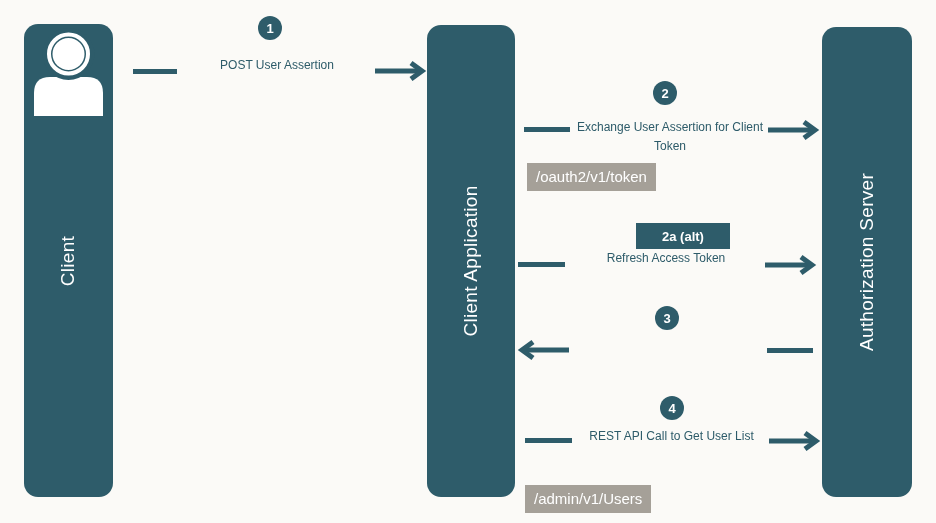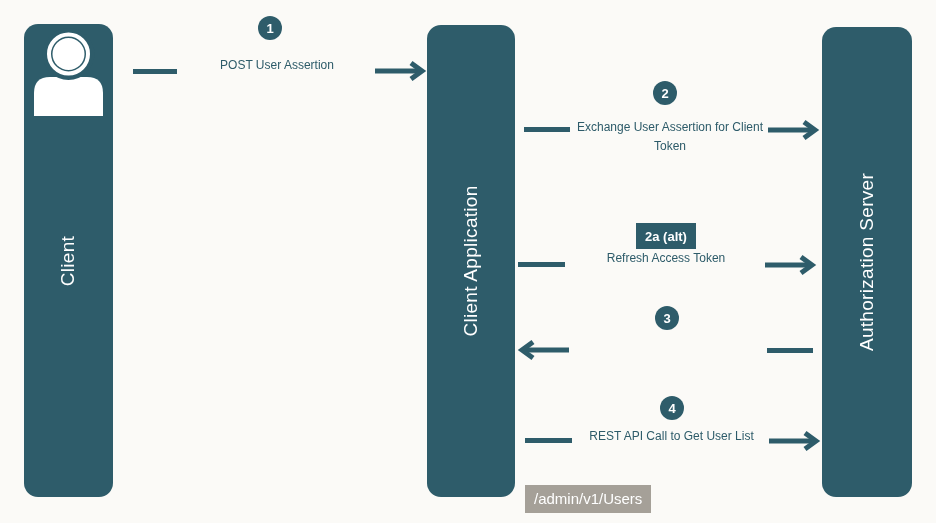--- a/index.html
+++ b/index.html
@@ -25,21 +25,21 @@
   .dash { position:absolute; height:5px; background:#2e5c6a; }
   .arrow { position:absolute; width:52px; height:22px; }
   .step-circle {
     position:absolute; width:24px; height:24px; border-radius:50%;
     background:#2e5c6a; color:#fff; font-size:13px; font-weight:bold;
     display:flex; align-items:center; justify-content:center;
   }
   .step-rect {
     position:absolute; height:26px; background:#2e5c6a; color:#fff;
     font-size:13px; font-weight:600; display:flex; align-items:center;
-    padding:0 9px;
+    padding:0 26px;
   }
   .msg-label {
     position:absolute; color:#2d5b69; font-size:12px; line-height:19px;
     text-align:center;
   }
   .endpoint {
     position:absolute; height:28px; line-height:28px; padding:0 9px;
     background:#a5a098; color:#fff; font-size:15px; white-space:nowrap;
   }
 </style>
@@ -74,20 +74,21 @@
     <path d="M36 3 L47 11 L36 19" stroke="#2e5c6a" stroke-width="5" fill="none"></path>
   </svg>
 
   <div class="step-circle" style="left:653px; top:81px;">2</div>
   <div class="msg-label" style="left:570px; top:118px; width:200px;">Exchange User Assertion for Client Token</div>
   <div class="dash" style="left:524px; top:127px; width:46px;"></div>
   <svg class="arrow" style="left:768px; top:119px;" viewBox="0 0 52 22">
     <path d="M0 11 H44" stroke="#2e5c6a" stroke-width="5" fill="none"></path>
     <path d="M36 3 L47 11 L36 19" stroke="#2e5c6a" stroke-width="5" fill="none"></path>
   </svg>
+  <div class="endpoint" style="left:527px; top:163px;">/oauth2/v1/token</div>
 
   <div class="step-rect" style="left:636px; top:223px;">2a (alt)</div>
   <div class="msg-label" style="left:566px; top:249px; width:200px;">Refresh Access Token</div>
   <div class="dash" style="left:518px; top:262px; width:47px;"></div>
   <svg class="arrow" style="left:765px; top:254px;" viewBox="0 0 52 22">
     <path d="M0 11 H44" stroke="#2e5c6a" stroke-width="5" fill="none"></path>
     <path d="M36 3 L47 11 L36 19" stroke="#2e5c6a" stroke-width="5" fill="none"></path>
   </svg>
 
   <div class="step-circle" style="left:655px; top:306px;">3</div>

